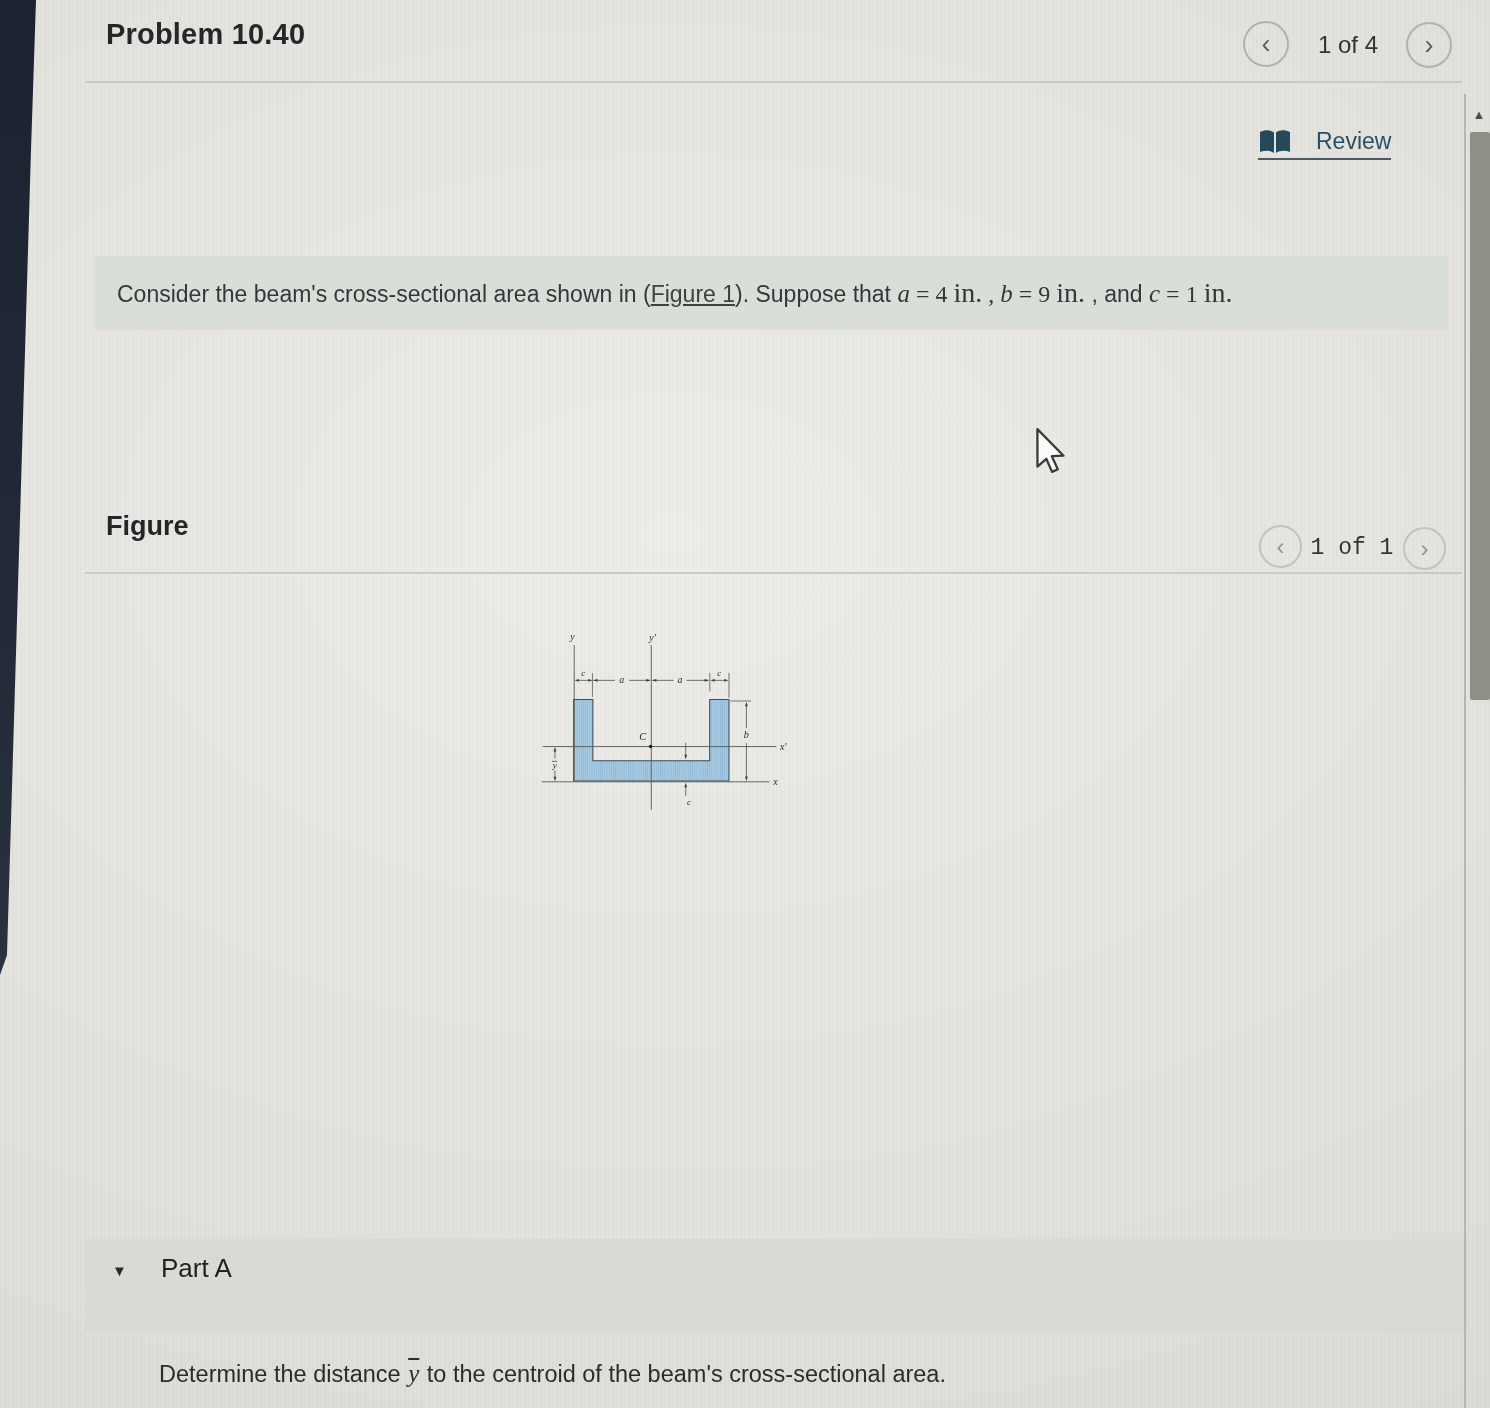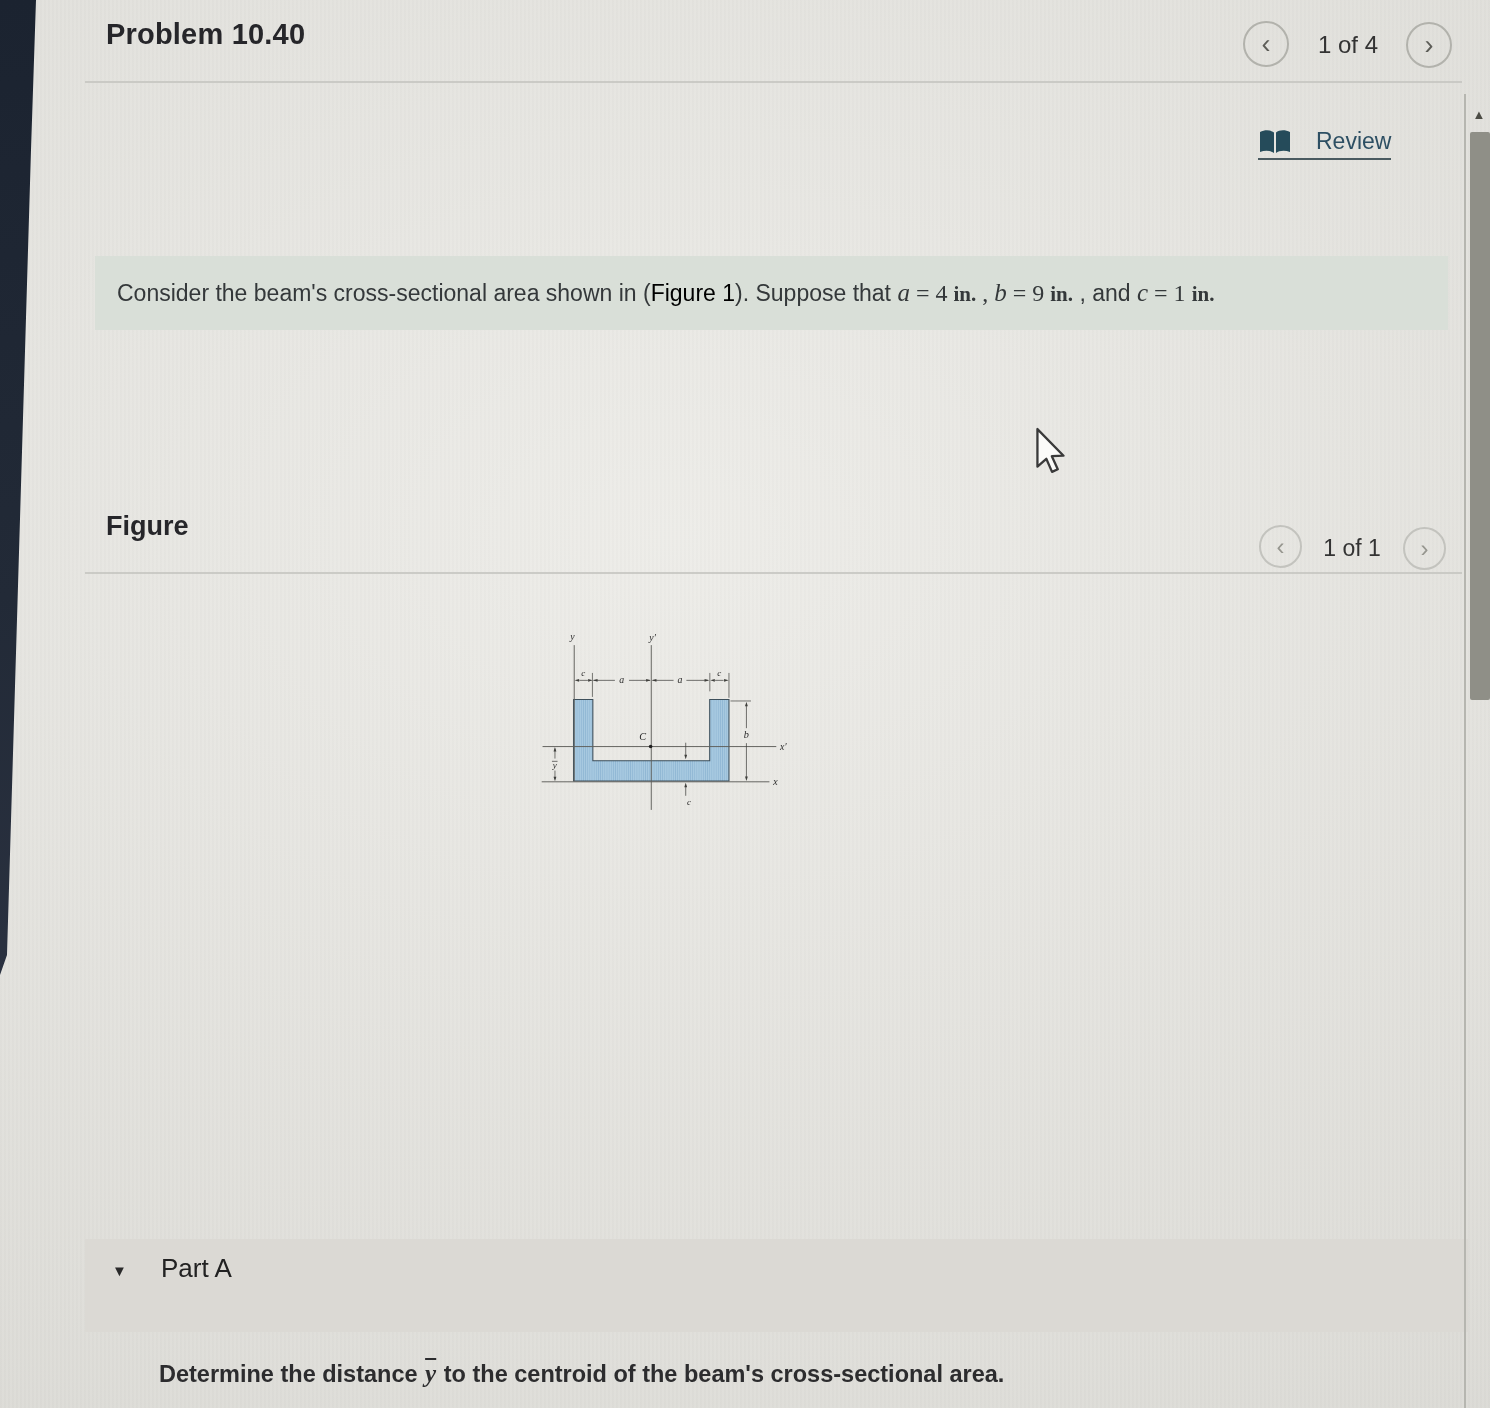--- a/index.html
+++ b/index.html
@@ -25,31 +25,31 @@
   .pager-label{font-size:24px;color:#333;text-align:center;}
   .rule{height:2px;background:#c6c6c1;opacity:.85;}
   
   .review-link{left:1258px;top:128px;display:flex;align-items:flex-end;gap:24px;cursor:pointer;
     border-bottom:2px solid #4a5a60;padding-bottom:3px;}
   .review-text{font-size:23px;color:#2d4f63;}
   
   .statement{left:95px;top:256px;width:1353px;height:74px;background:#d9dfd8;
     display:flex;align-items:center;}
   .statement-text{padding-left:22px;font-size:23px;color:#34383a;white-space:pre-wrap;}
-  .fig-link{color:#000000;cursor:pointer;margin-top:8px;}
+  .fig-link{color:#404040;text-decoration:underline;cursor:pointer;margin-top:8px;}
   .mvar{font-family:"Liberation Serif",serif;font-style:italic;font-size:25px;}
   .mtext{font-family:"Liberation Serif",serif;font-size:24px;}
-  .munit{font-family:"Liberation Serif",serif;font-size:21px;font-weight:700;}
+  .munit{font-family:"Liberation Serif",serif;font-size:28px;font-weight:400;}
   
   .figure-heading{left:106px;top:511px;font-size:27px;font-weight:bold;color:#26262a;}
   
   .parta{left:85px;top:1239px;width:1383px;height:93px;background:#dbd9d4;cursor:pointer;}
   .parta-tri{position:absolute;left:27px;top:23px;font-size:15px;color:#2a2a2a;}
   .parta-label{position:absolute;left:76px;top:14px;font-size:26px;font-weight:normal;color:#222;}
-  .question{left:159px;top:1360px;font-size:23.5px;color:#2c2c2e;font-weight:bold;}
+  .question{left:159px;top:1360px;font-size:23.5px;color:#2c2c2e;}
   .q-ybar{font-family:"Liberation Serif",serif;font-style:italic;font-size:25px;
     text-decoration:overline;padding:0 1px;}
   
   .scroll-sep{left:1464px;top:94px;width:2px;height:1314px;background:#b6b6b0;}
   .scroll-up{left:1468px;top:98px;width:22px;height:32px;display:flex;align-items:center;
     justify-content:center;font-size:13px;color:#4c4c45;cursor:pointer;}
   .scroll-thumb{left:1470px;top:132px;width:20px;height:568px;background:#8f8f87;
     border-radius:2px;cursor:grab;}
   svg text{font-family:"Liberation Serif",serif;}
 </style>
@@ -79,21 +79,21 @@
   </div>
 
   <div class="abs statement">
     <div class="statement-text"><span>Consider the beam's cross-sectional area shown in (</span><span class="fig-link">Figure 1</span><span>). Suppose that </span><span class="mvar">a</span><span class="mtext"> = 4 </span><span class="munit">in.</span><span class="mtext"> , </span><span class="mvar">b</span><span class="mtext"> = 9 </span><span class="munit">in.</span><span> , and </span><span class="mvar">c</span><span class="mtext"> = 1 </span><span class="munit">in.</span></div>
   </div>
 
   <div class="abs figure-heading">Figure</div>
   <div class="abs nav-circle small" style="left:1259px;top:525px;">
     <span>‹</span>
   </div>
-  <div class="abs pager-label" style="left:1305px;top:535px;width:94px;font-size:23px;">1 of 1</div>
+  <div class="abs pager-label" style="left:1305px;top:535px;width:94px;font-size:23px;font-family:Liberation Mono, monospace;">1 of 1</div>
   <div class="abs nav-circle small" style="left:1403px;top:527px;">
     <span>›</span>
   </div>
   <div class="abs rule" style="left:85px;top:572px;width:1377px;"></div>
 
   <svg class="abs" style="left:430px;top:628px;" width="660" height="470" viewBox="430 628 1090 1098">
     <defs>
       <pattern id="hatch" width="5" height="5" patternUnits="userSpaceOnUse">
         <rect width="5" height="5" fill="#a7c9e0"></rect>
         <line x1="2.5" y1="0" x2="2.5" y2="5" stroke="#8db6d2" stroke-width="1.5"></line>

